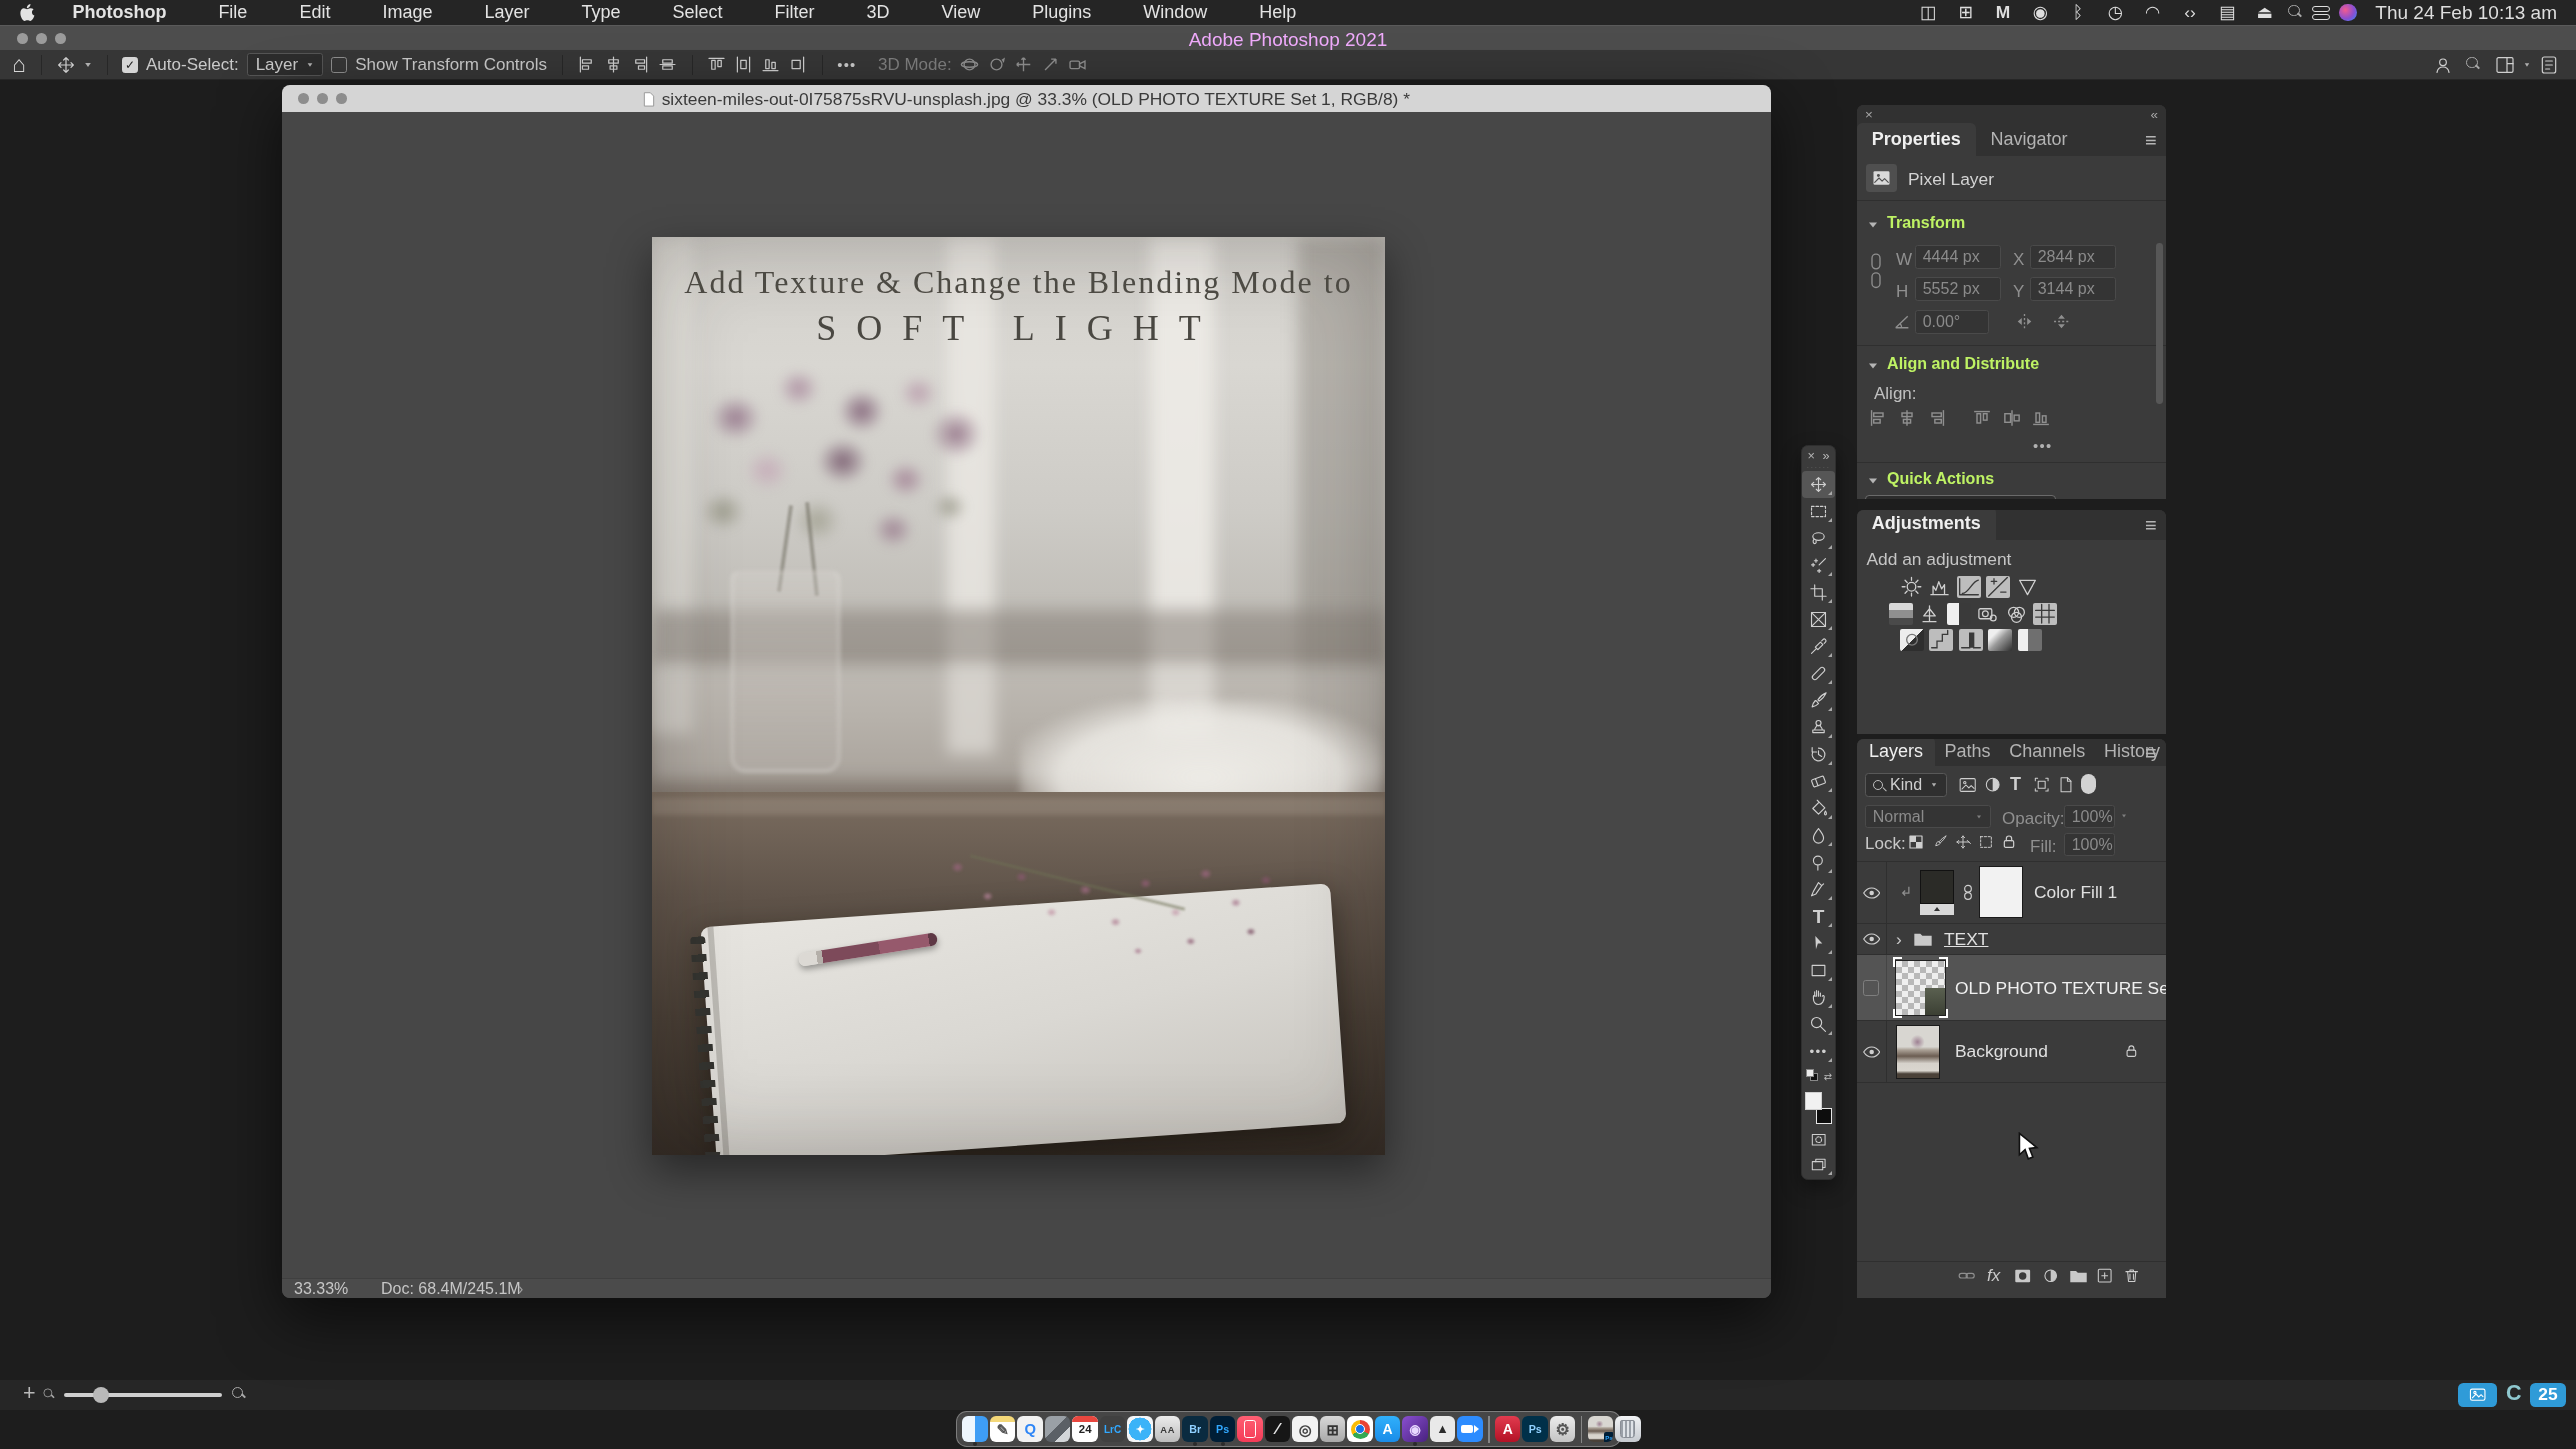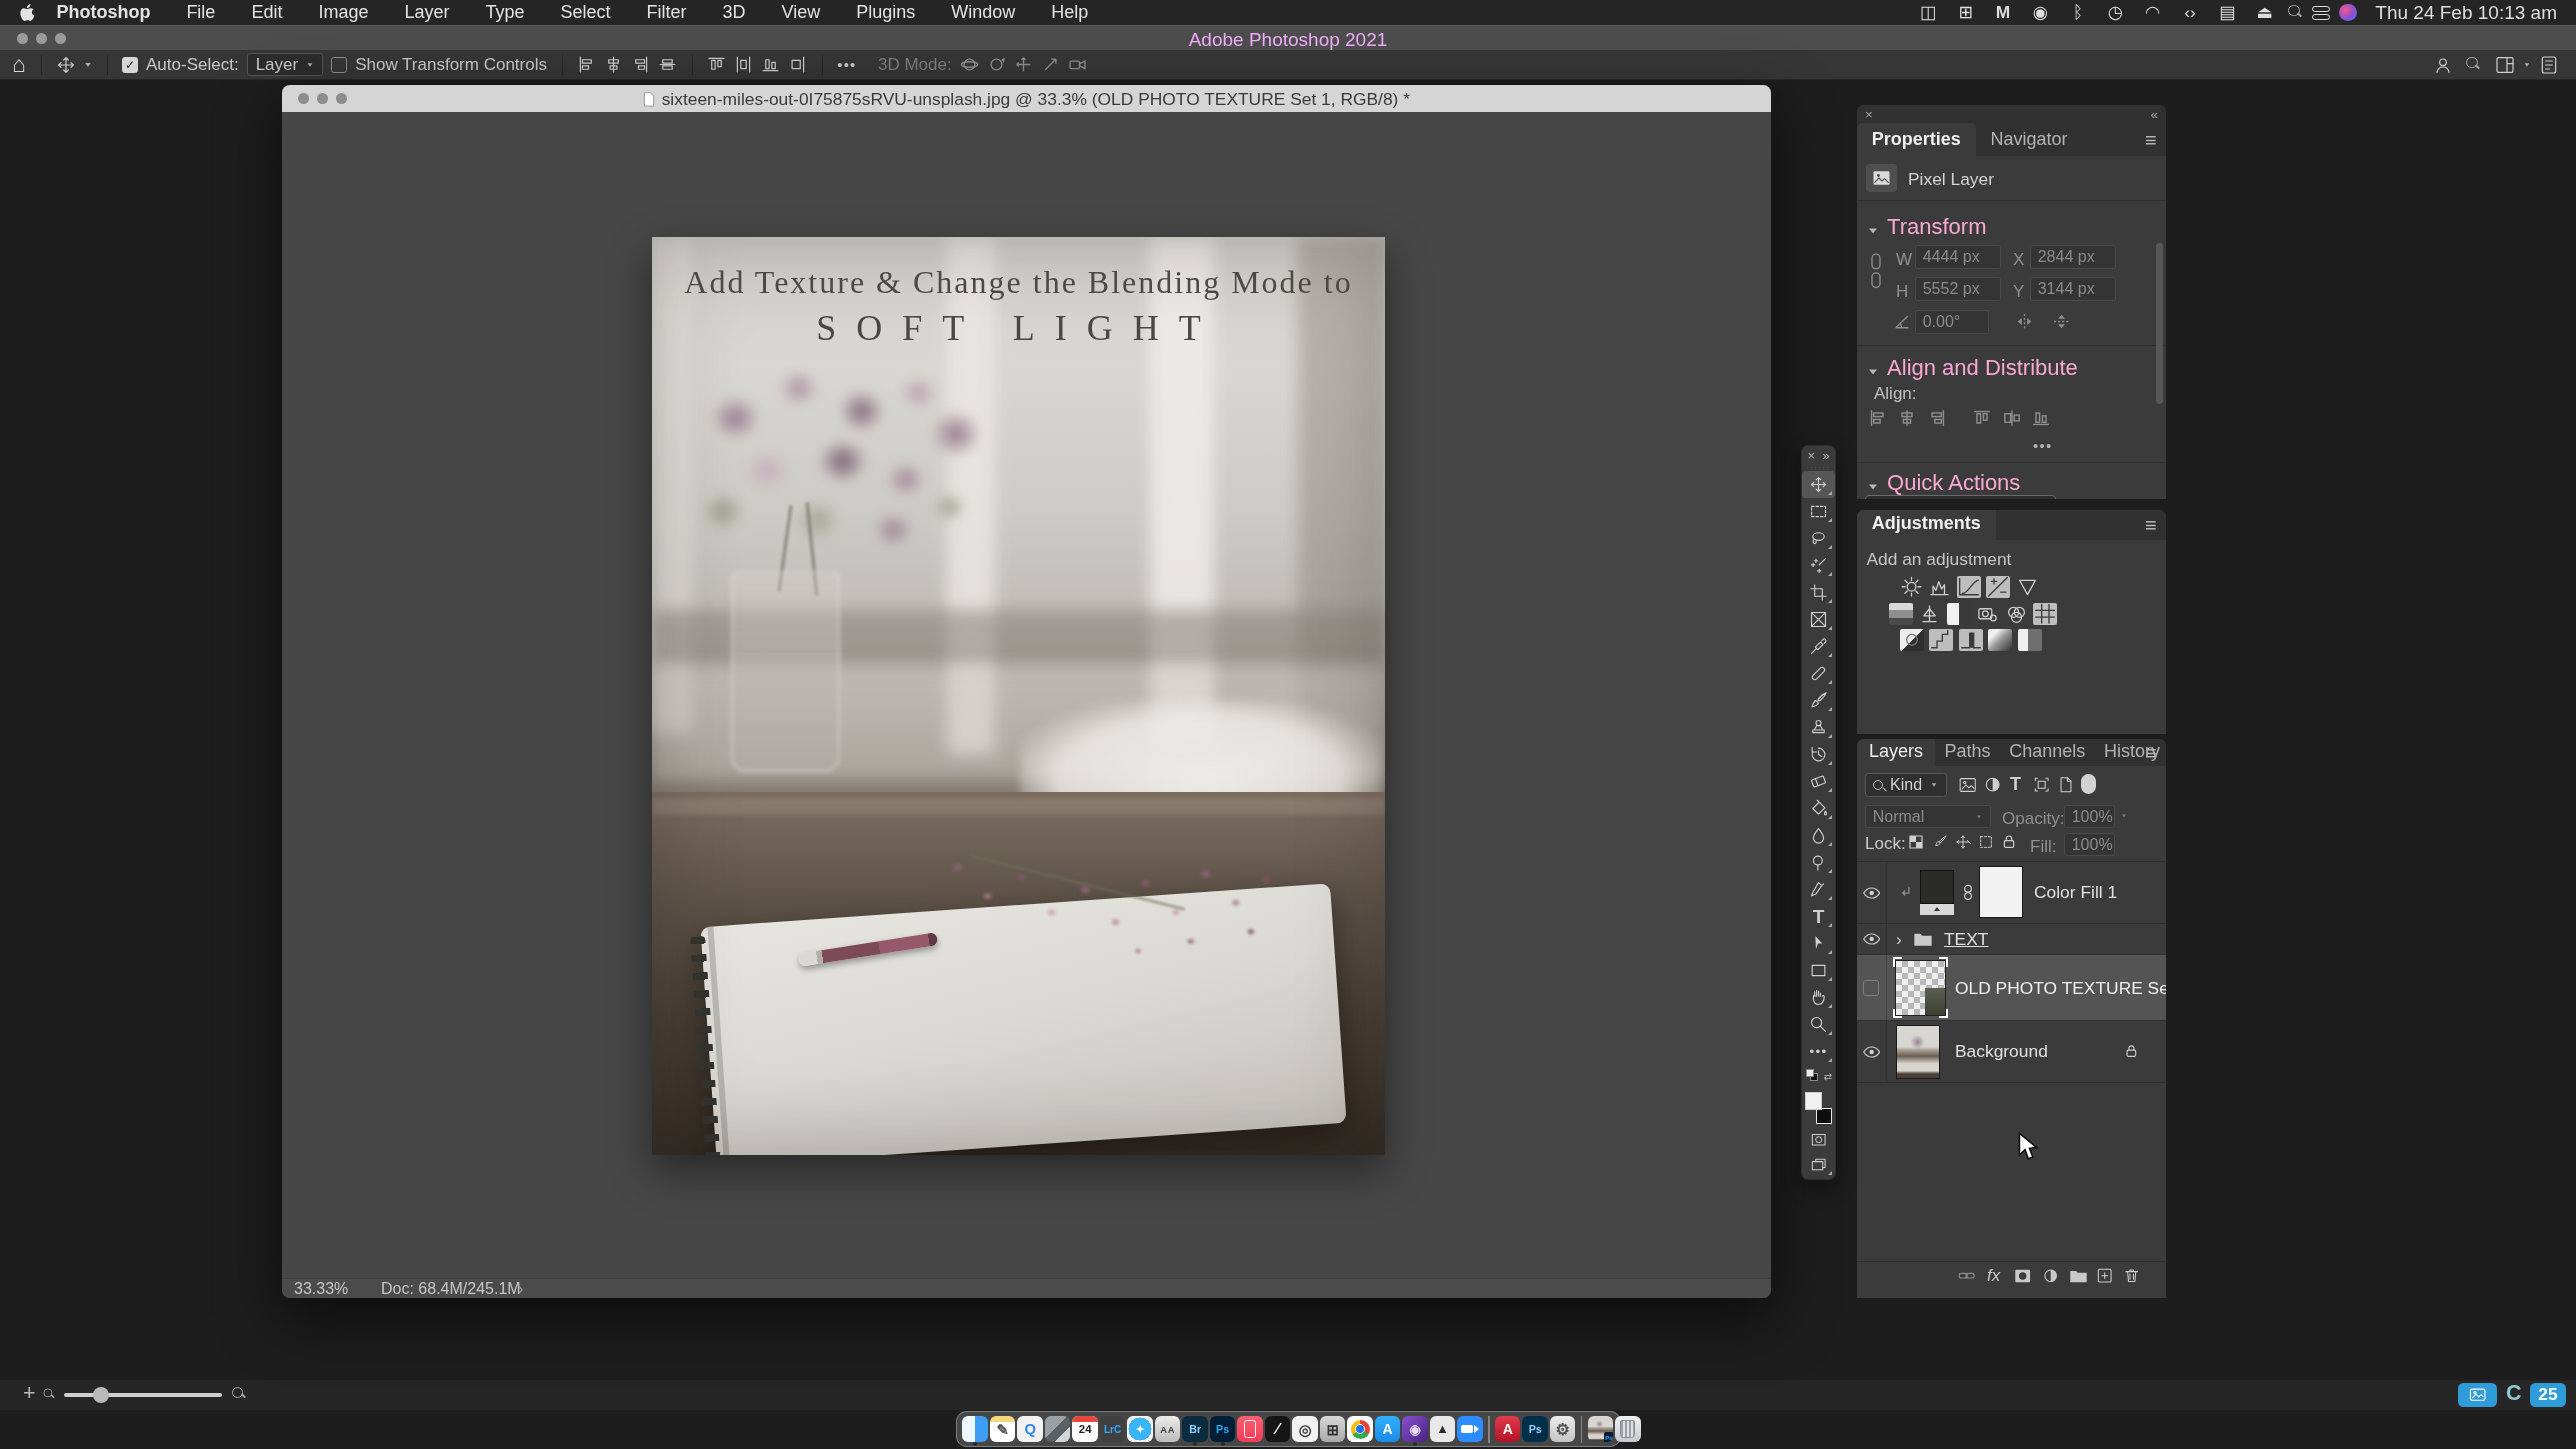--- a/index.html
+++ b/index.html
@@ -6,21 +6,21 @@
 html,body{width:2576px;height:1449px;overflow:hidden}
 body{background:#1d1d1d;font-family:"Liberation Sans",sans-serif;color:#d6d6d6;position:relative}
 .abs{position:absolute}
 .flex{display:flex;align-items:center}
 svg.s{stroke:#cfcfcf;fill:none;stroke-width:1.8;stroke-linecap:round;stroke-linejoin:round}
 svg.dim{stroke:#8f8f8f}
 svg.dk{stroke:#3a3a3a;fill:none;stroke-width:2;stroke-linecap:round}
 .tri{width:0;height:0;border-left:4.7px solid transparent;border-right:4.7px solid transparent;border-top:6px solid #b0b0b0;display:inline-block}
 .sep{width:0.7px;height:20px;background:#272727;margin:0 6.7px}
 
-#menubar{left:0;top:0;width:2576px;height:25px;background:#252525;display:flex;align-items:center;padding:0 19px;font-size:18px;color:#e3e3e3;gap:0}
+#menubar{left:0;top:0;width:2576px;height:25px;background:#252525;display:flex;align-items:center;padding:0 19px;font-size:18px;color:#e3e3e3;gap:16px}
 #menubar .mi{padding:0 18px;cursor:default}
 #menubar .appname{font-weight:bold;padding:0 18px 0 20px}
 #menubar .right{margin-left:auto;display:flex;align-items:center;gap:9.4px;font-size:17.4px;color:#dedede}
 #menubar .sic{width:28px;text-align:center}
 
 #apptitle{left:0;top:25px;width:2576px;height:25.5px;background:#4d4d4d;border-top:0.7px solid #5a5a5a}
 #apptitle .dot{position:absolute;top:7.4px;width:10.7px;height:10.7px;border-radius:50%;background:#9b9b9b}
 #apptitle .t{position:absolute;width:100%;text-align:center;top:2.7px;font-size:19px;color:#f0abfc}
 
 #optbar{left:0;top:50px;width:2576px;height:30px;background:#363636;border-bottom:0.7px solid #262626;display:flex;align-items:center;padding:0 12px;font-size:17px;color:#c9c9c9;gap:8px}
@@ -50,21 +50,21 @@
 .swB{width:16px;height:16px;background:#0d0d0d;border:1.3px solid #e7e7e7;position:absolute}
 
 #dock-right{left:1857px;top:105px;width:309px;height:1193px}
 .panelgrp{position:absolute;left:0;width:309px;background:#3b3b3b;border-radius:6.7px 6.7px 0 0;overflow:hidden}
 .ptabs{height:32px;background:#313131;display:flex;align-items:flex-end;font-size:18px;color:#b3b3b3;position:relative}
 .ptab{padding:6px 14.8px;cursor:default}
 .ptab.act{background:#3b3b3b;color:#efefef;border-radius:5.4px 5.4px 0 0}
 .ham{position:absolute;right:9.4px;top:5.4px;font-size:20px;color:#b5b5b5}
 .hdrow{height:19px;background:#313131;display:flex;align-items:center;justify-content:space-between;padding:0 8px;font-size:13.4px;color:#a7a7a7}
 .divider{position:absolute;left:0;width:100%;height:0.7px;background:#2f2f2f}
-.secttl{font-weight:normal;font-size:22px;color:#f9a8d4}
+.secttl{font-weight:bold;font-size:16px;color:#bef264}
 .chevD{width:0;height:0;border-left:5.4px solid transparent;border-right:5.4px solid transparent;border-top:6.7px solid #b5b5b5;display:inline-block;margin-right:9.4px}
 .field{position:absolute;height:24px;background:#343434;border:0.7px solid #4a4a4a;border-radius:2.7px;color:#8b8b8b;font-size:16px;display:flex;align-items:center;padding:0 6.7px}
 .flabel{position:absolute;font-size:17px;color:#909090}
 .btn{position:absolute;height:27px;background:#2c2c2c;border:0.7px solid #6a6a6a;border-radius:4px;color:#d8d8d8;font-size:17px;display:flex;align-items:center;justify-content:center}
 .adjtile{width:24px;height:21.5px;background:#bdbdbd;border-radius:2px;position:relative;overflow:hidden}
 
 .lrow{position:absolute;left:0;width:100%;border-bottom:0.7px solid #2f2f2f}
 .eyecol{position:absolute;left:0;top:0;height:100%;width:29.5px;border-right:0.7px solid #2f2f2f;display:flex;align-items:center;justify-content:center}
 .lname{position:absolute;font-size:17.4px;color:#e0e0e0;white-space:nowrap}
 .checker{background-image:linear-gradient(45deg,#b8b8b8 25%,transparent 25%,transparent 75%,#b8b8b8 75%),linear-gradient(45deg,#b8b8b8 25%,#efefef 25%,#efefef 75%,#b8b8b8 75%);background-size:12px 12px;background-position:0 0,6px 6px;background-color:#efefef}

